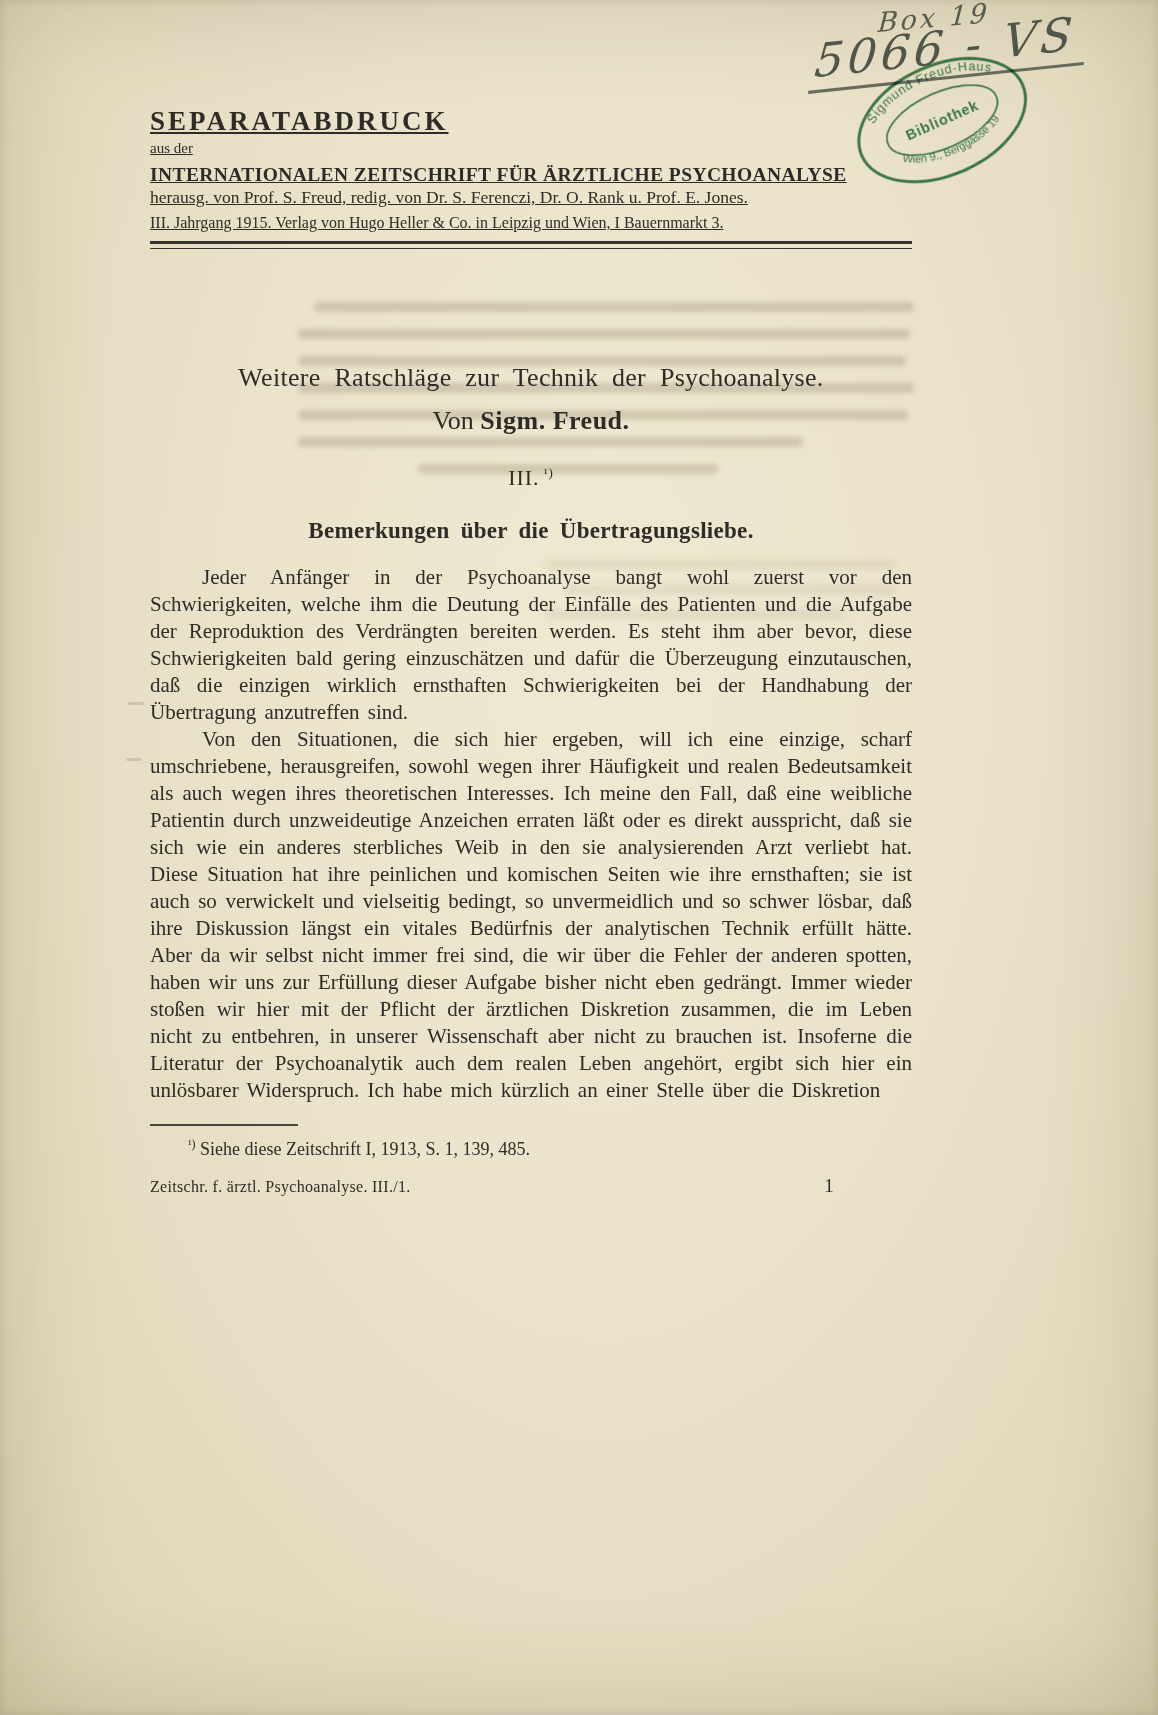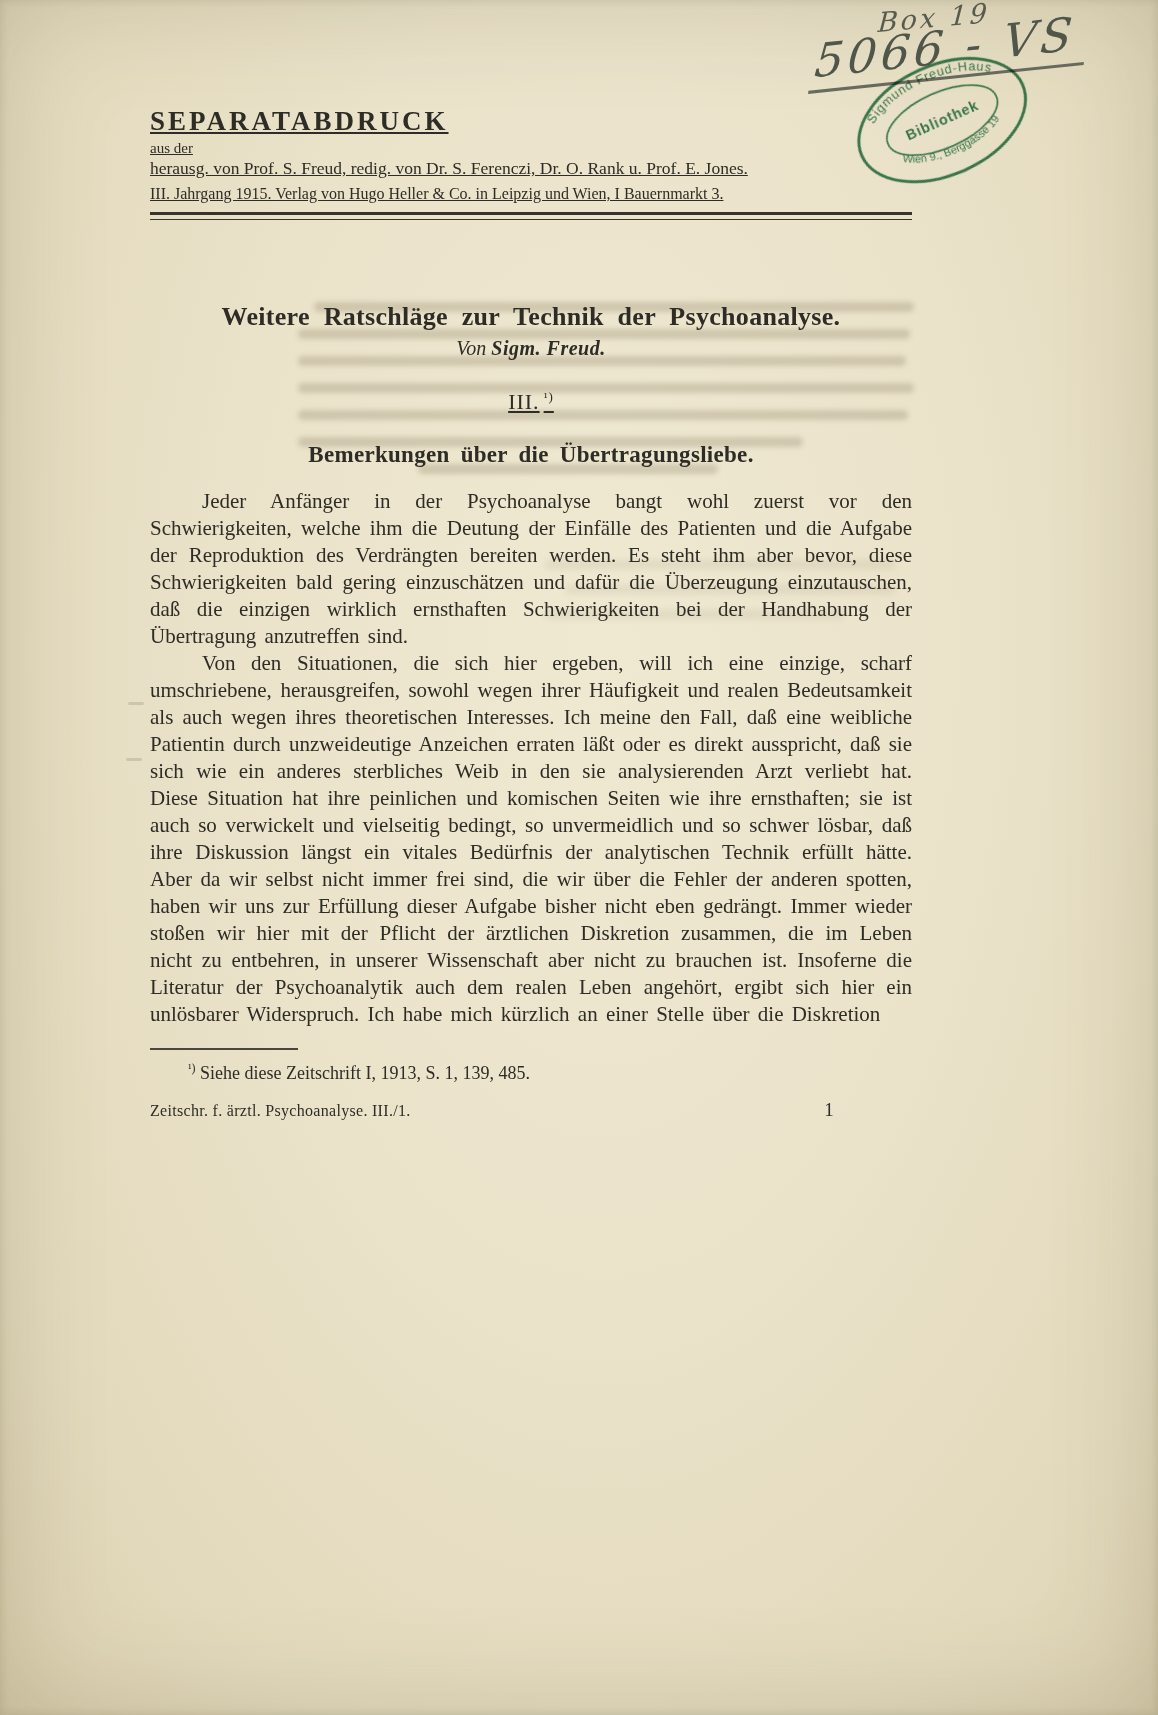--- a/index.html
+++ b/index.html
@@ -48,24 +48,24 @@
   .masthead { text-align:left;text-decoration:underline; }
   .m-series  { font-size:27px; font-weight:bold; letter-spacing:3px; }
   .m-ausder  { font-size:15px; margin-top:3px; }
   .m-journal { font-size:19.5px; font-weight:bold; letter-spacing:.4px; margin-top:7px; white-space:nowrap; }
   .m-editors { font-size:17.5px; margin-top:1px; white-space:nowrap; }
   .m-imprint { font-size:16px; margin-top:6px; }
   .m-price   { font-size:15px; margin-top:4px; letter-spacing:.5px; }
   .double-rule { margin-top:9px; height:4px; border-top:3px solid #37342d; border-bottom:1.5px solid #37342d; }
 
   .article-head { text-align:center; }
-  .title   { font-size:26px; font-weight:bold; word-spacing:7px; letter-spacing:.3px; margin:82px 0 0 0; }
-  .byline  { font-size:20px; margin-top:5px;font-style:italic; }
+  .title   { font-size:26px; font-weight:normal; word-spacing:7px; letter-spacing:.3px; margin:114px 0 0 0; }
+  .byline  { font-size:26px; margin-top:13px; }
   .byname  { font-weight:bold; letter-spacing:.5px; }
-  .section-head { font-size:22px; margin-top:29px; letter-spacing:1px;text-decoration:underline; }
+  .section-head { font-size:22px; margin-top:29px; letter-spacing:1px; }
   .section-head sup { font-size:13px; margin-left:4px; }
   .subtitle { font-size:23px; font-weight:bold; word-spacing:5px; letter-spacing:.3px; margin:27px 0 0 0; }
 
   .bodytext { margin-top:20px; }
   .bodytext p {
     margin:0; font-size:21px; line-height:27px;
     text-align:justify; text-indent:52px; word-spacing:3px;
   }
 
   .fn-rule { width:148px; border-top:2px solid #4a463e; margin-top:20px; }
@@ -114,20 +114,21 @@
         <textPath href="#stampArcBot" startOffset="50%" text-anchor="middle">Wien 9., Berggasse 19</textPath>
       </text>
     </svg>
   </div>
 
   <div class="content">
 
     <header class="masthead">
       <div class="m-series">SEPARATABDRUCK</div>
       <div class="m-ausder">aus der</div>
+      <div class="m-journal">INTERNATIONALEN ZEITSCHRIFT FÜR ÄRZTLICHE PSYCHOANALYSE</div>
       <div class="m-editors">herausg. von Prof. S. Freud, redig. von Dr. S. Ferenczi, Dr. O. Rank u. Prof. E. Jones.</div>
       <div class="m-imprint">III. Jahrgang 1915. Verlag von Hugo Heller &amp; Co. in Leipzig und Wien, I Bauernmarkt 3.</div>
       <div class="double-rule"></div>
     </header>
 
     <main class="article">
       <div class="article-head">
         <h1 class="title">Weitere Ratschläge zur Technik der Psychoanalyse.</h1>
         <div class="byline">
           <span>Von</span>

